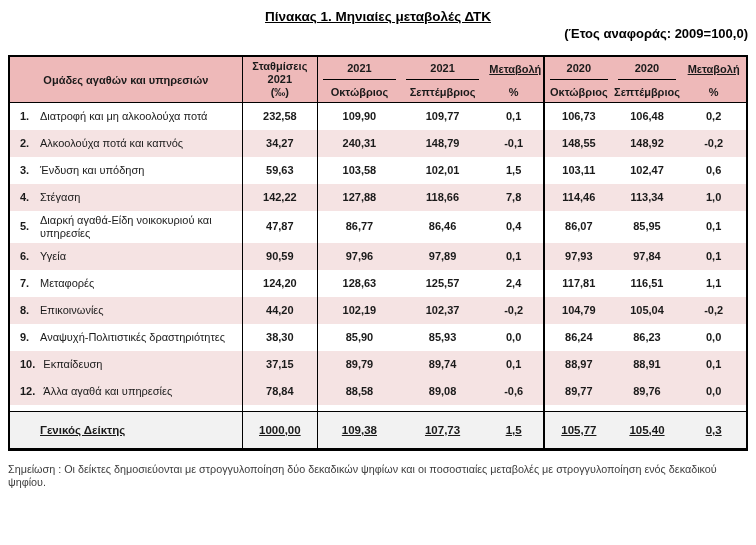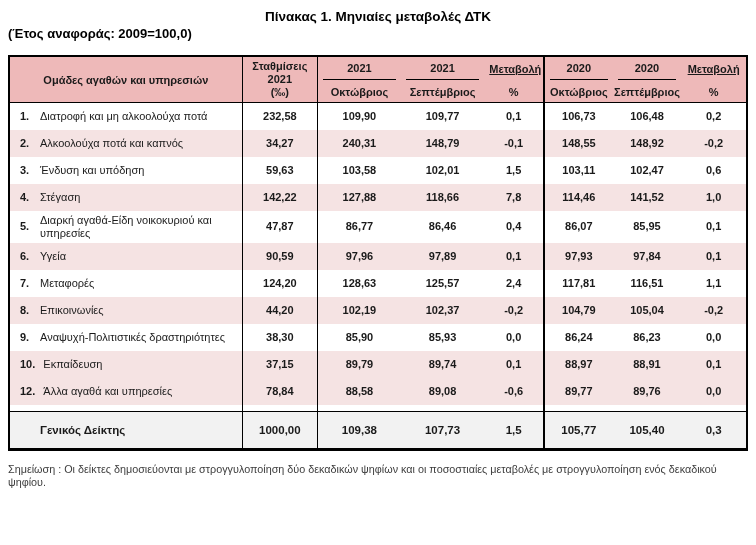--- a/index.html
+++ b/index.html
@@ -12,24 +12,24 @@
   }
   *{box-sizing:border-box;margin:0;padding:0;}
   html,body{background:#ffffff;}
   body{
     width:756px;height:545px;overflow:hidden;
     font-family:"Liberation Sans","DejaVu Sans",sans-serif;
     color:var(--text);
   }
   .page{padding:8px 8px 0 8px;}
   .title{
-    text-align:center;font-weight:bold;font-size:13.5px;line-height:17px;color:#000;
+    text-align:center;font-weight:bold;font-size:13.5px;line-height:17px;color:#000;text-decoration:underline;
   }
   .subtitle{
-    text-align:left;font-weight:bold;font-size:13px;line-height:17px;color:#000;margin-bottom:13px;
+    text-align:right;font-weight:bold;font-size:13px;line-height:17px;color:#000;margin-bottom:13px;
   }
   table.cpi{
     width:740px;border-collapse:collapse;table-layout:fixed;
     border:2px solid var(--line);border-bottom:3px solid var(--line);
     font-size:11px;
   }
   col.c1{width:31.6%;} col.c2{width:10.2%;}
   col.c3{width:11.3%;} col.c4{width:11.3%;} col.c5{width:8.1%;}
   col.c6{width:9.3%;} col.c7{width:9.3%;} col.c8{width:8.9%;}
 
@@ -52,21 +52,21 @@
   tr.alt td{background:var(--row-pink);}
   td.cell-name{padding-left:0;}
   .name-flex{display:flex;align-items:center;}
   .row-num{flex:0 0 22px;padding-left:10px;font-weight:bold;}
   .row-label{flex:1;padding-left:8px;padding-right:4px;}
   td.val{text-align:center;font-weight:bold;white-space:nowrap;}
 
   tr.spacer td{height:7px;padding:0;background:#fff;}
   tr.total td{
     background:var(--total-gray);border-top:1.5px solid var(--line);
-    height:38px;font-weight:bold;font-size:11.5px;
+    height:38px;font-weight:bold;font-size:11.5px;text-decoration:underline;
   }
   tr.total .row-label{padding-left:30px;}
   .note{
     margin:12px 0 0 0;font-size:10.8px;color:var(--note);line-height:13px;
   }
 </style>
 </head>
 <body>
 
 <div class="page">
@@ -185,21 +185,21 @@
             <div class="name-flex">
               <span class="row-num">4.</span>
               <span class="row-label">Στέγαση</span>
             </div>
           </td>
           <td class="val bl-thin">142,22</td>
           <td class="val bl-thin">127,88</td>
           <td class="val">118,66</td>
           <td class="val">7,8</td>
           <td class="val bl-thick">114,46</td>
-          <td class="val">141,52</td>
+          <td class="val">113,34</td>
           <td class="val">1,0</td>
         </tr>
         <tr>
           <td class="cell-name">
             <div class="name-flex">
               <span class="row-num">5.</span>
               <span class="row-label">Διαρκή αγαθά-Είδη νοικοκυριού και υπηρεσίες</span>
             </div>
           </td>
           <td class="val bl-thin">47,87</td>

